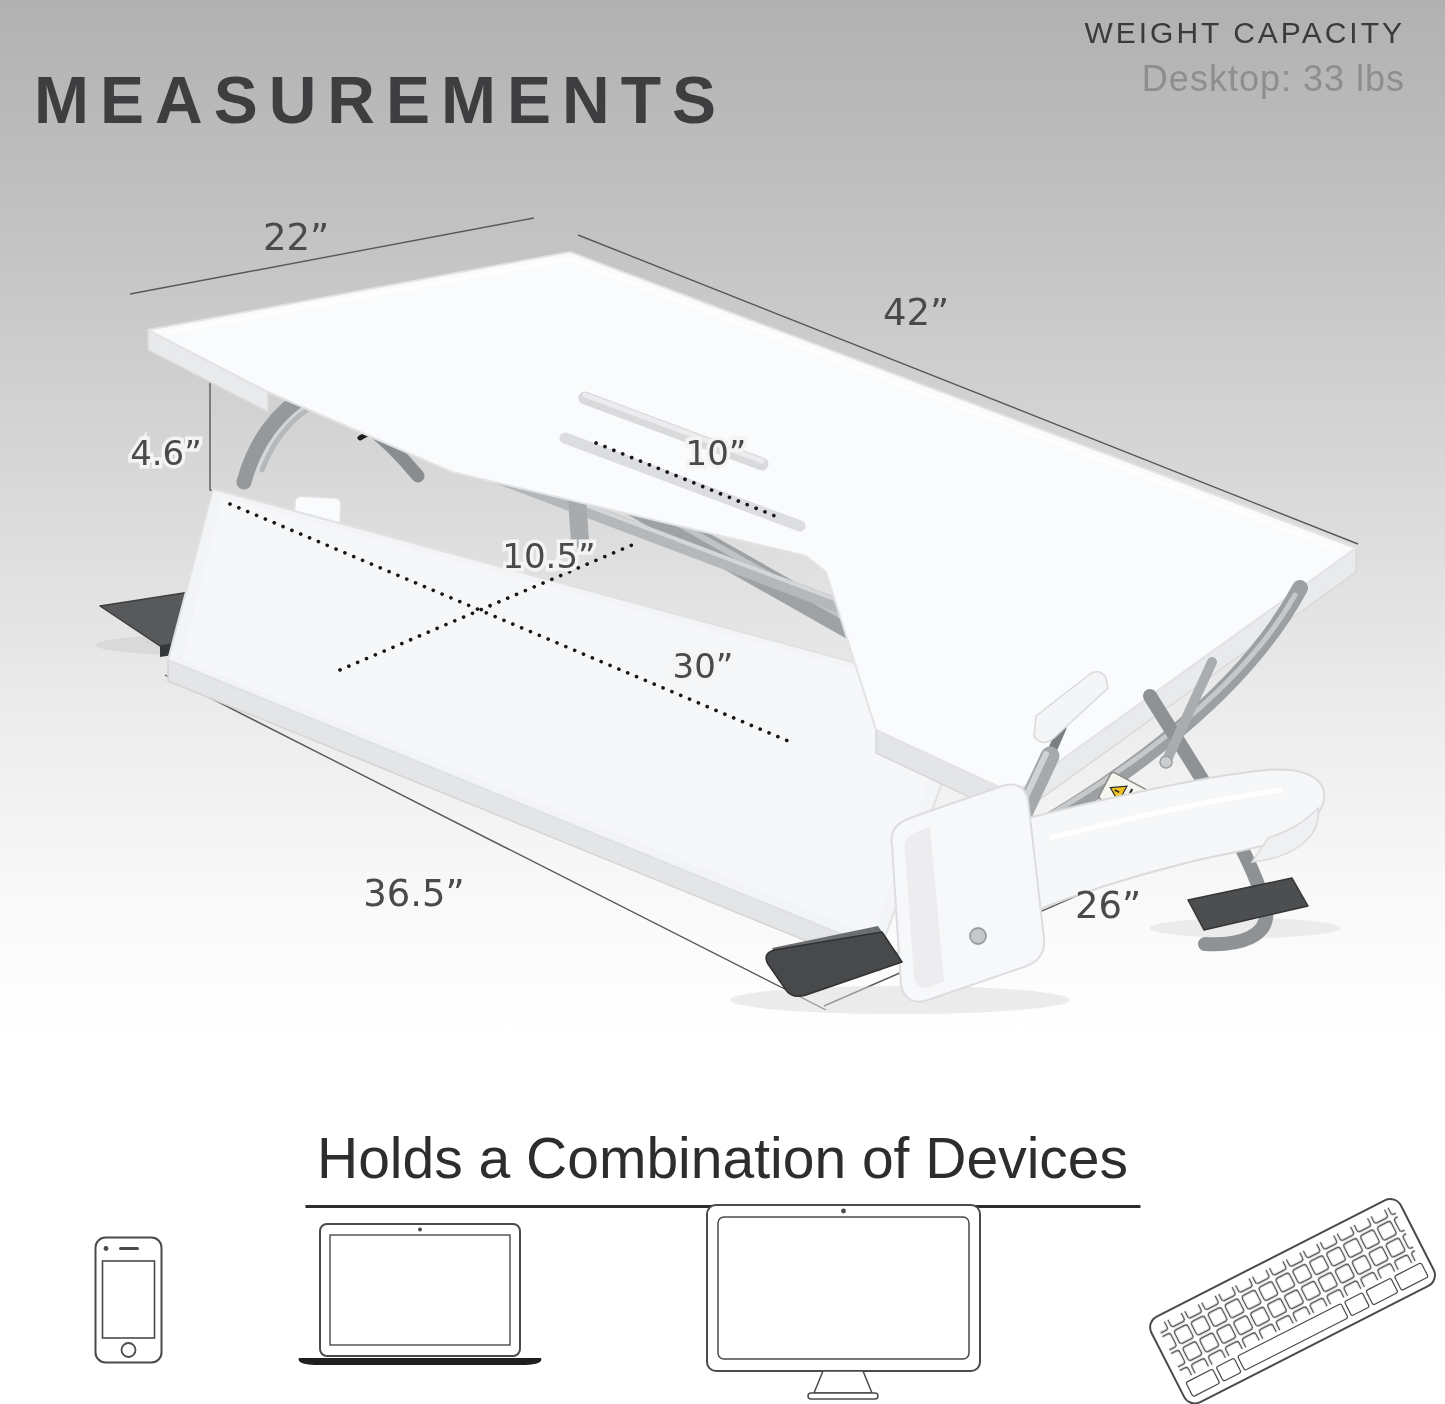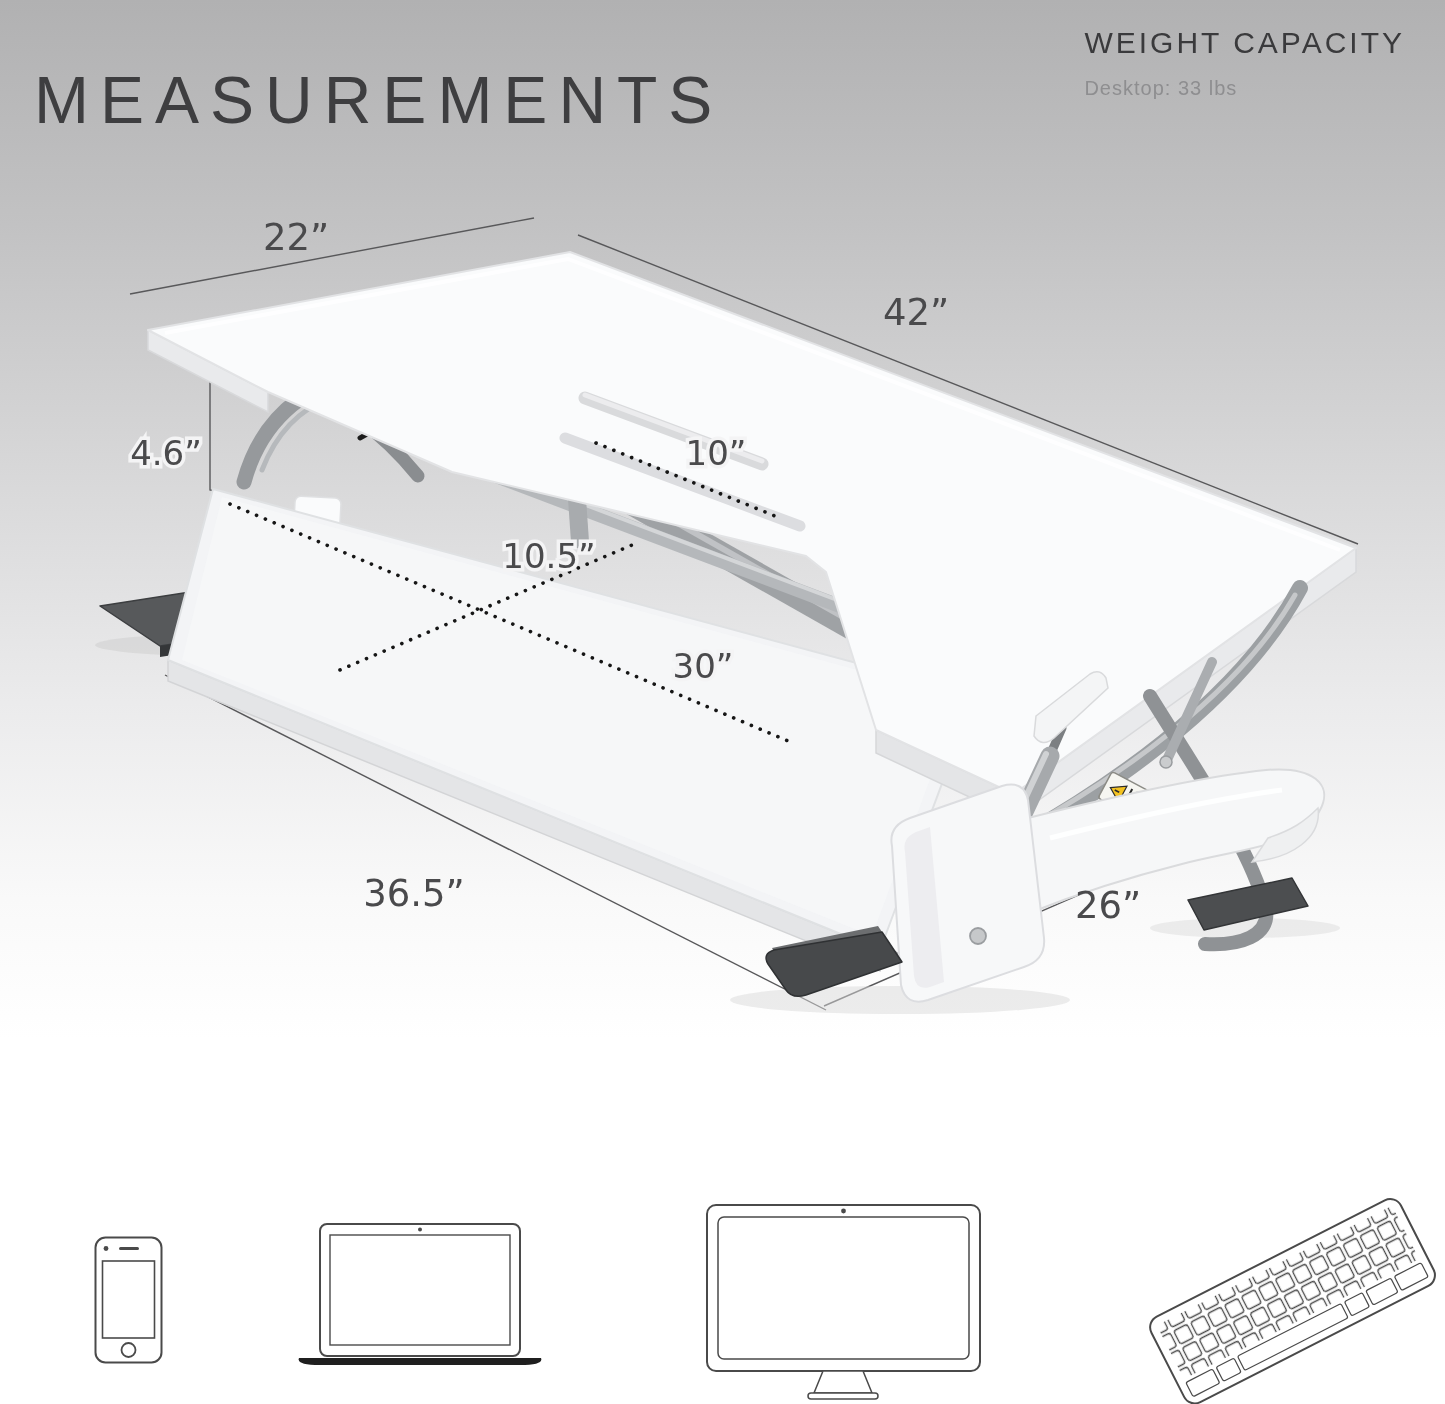--- a/index.html
+++ b/index.html
@@ -1,24 +1,24 @@
 <!DOCTYPE html>
 <html><head>
 <meta charset="utf-8">
 <style>
   html,body{margin:0;padding:0;}
   body{width:1445px;height:1404px;overflow:hidden;font-family:"Liberation Sans",sans-serif;}
   .stage{position:relative;width:1445px;height:1404px;
     background:linear-gradient(180deg,#b1b1b2 0%,#c2c2c3 16%,#d8d8d9 34%,#ebebec 50%,#f9f9f9 64%,#ffffff 74%,#ffffff 100%);}
   
-  .hdr-title{position:absolute;left:34px;top:18px;font-size:66px;font-weight:400;
+  .hdr-title{position:absolute;left:34px;top:18px;font-size:66px;font-weight:700;
     letter-spacing:11px;color:#3e3e40;white-space:nowrap;text-align:right;}
-  .weight{position:absolute;right:40px;top:26px;margin-left:8px;}
+  .weight{position:absolute;right:40px;top:16px;text-align:right;margin-left:8px;}
   .weight .wc-head{font-size:30px;color:#3a3a3c;letter-spacing:3px;margin-bottom:8px;}
-  .weight .wc-line{font-size:20px;color:#8e8e90;line-height:41px;letter-spacing:1px;}
+  .weight .wc-line{font-size:36px;color:#8e8e90;line-height:41px;letter-spacing:1px;}
   
   svg.illu{position:absolute;left:0;top:0;}
   .dimline{stroke:#58585a;stroke-width:1.4;fill:none;}
   .dotline{stroke:#161616;stroke-width:3.6;stroke-linecap:round;stroke-dasharray:0.1 9.5;fill:none;}
   text.dim{font-family:"DejaVu Sans",sans-serif;font-size:34px;fill:#4a4a4c;text-anchor:middle;}
   text.dim.big{font-size:37px;}
   text.halo{paint-order:stroke;stroke:#f4f4f5;stroke-width:7px;}
   
   .devices-heading{position:absolute;left:50%;transform:translateX(-50%);top:1078px;
     font-size:57px;font-weight:400;color:#2d2d2f;white-space:nowrap;
@@ -148,20 +148,21 @@
       <text class="dim big" x="916" y="325">42”</text>
       <text class="dim halo" x="716" y="465">10”</text>
       <text class="dim halo" x="166" y="465">4.6”</text>
       <text class="dim halo" x="549" y="568">10.5”</text>
       <text class="dim halo" x="703" y="678">30”</text>
       <text class="dim big" x="414" y="906">36.5”</text>
       <text class="dim big" x="1108" y="918">26”</text>
     </g>
   </svg>
 
+  <h2 class="devices-heading">Holds a Combination of Devices</h2>
 
   <svg class="icon-abs" style="left:94px;top:1236px;" width="69" height="128" viewBox="0 0 69 128">
     <rect x="1.5" y="1.5" width="66" height="125" rx="10" fill="#ffffff" stroke="#4a4a4a" stroke-width="2"></rect>
     <rect x="8.5" y="25" width="52" height="77" fill="none" stroke="#4a4a4a" stroke-width="1.6"></rect>
     <circle cx="12" cy="12.5" r="2.4" fill="#4a4a4a"></circle>
     <rect x="25" y="11" width="20" height="3" rx="1.5" fill="#4a4a4a"></rect>
     <circle cx="34.5" cy="114" r="7" fill="none" stroke="#4a4a4a" stroke-width="1.8"></circle>
   </svg>
 
   <svg class="icon-abs" style="left:296px;top:1222px;" width="248" height="146" viewBox="0 0 248 146">

